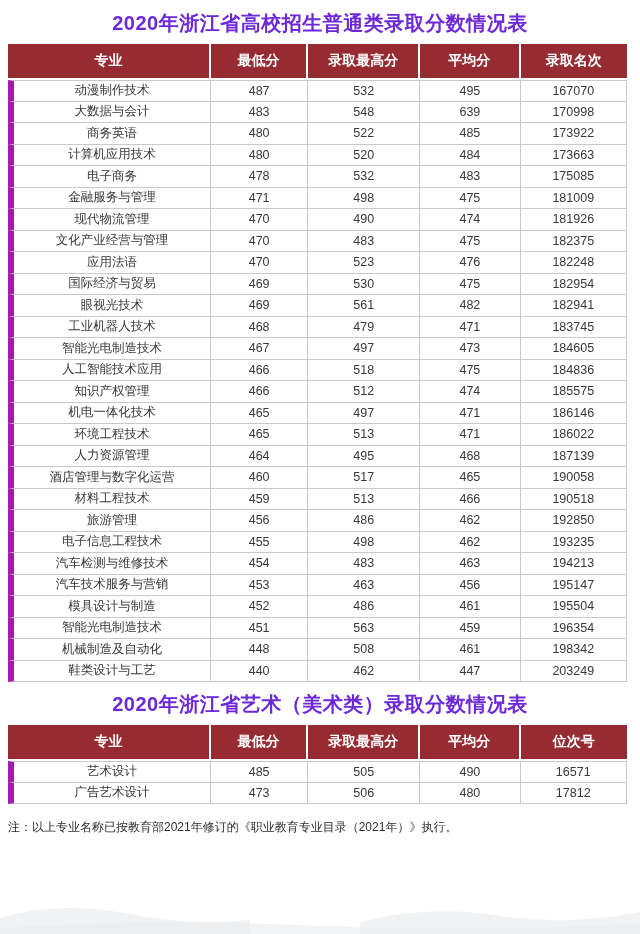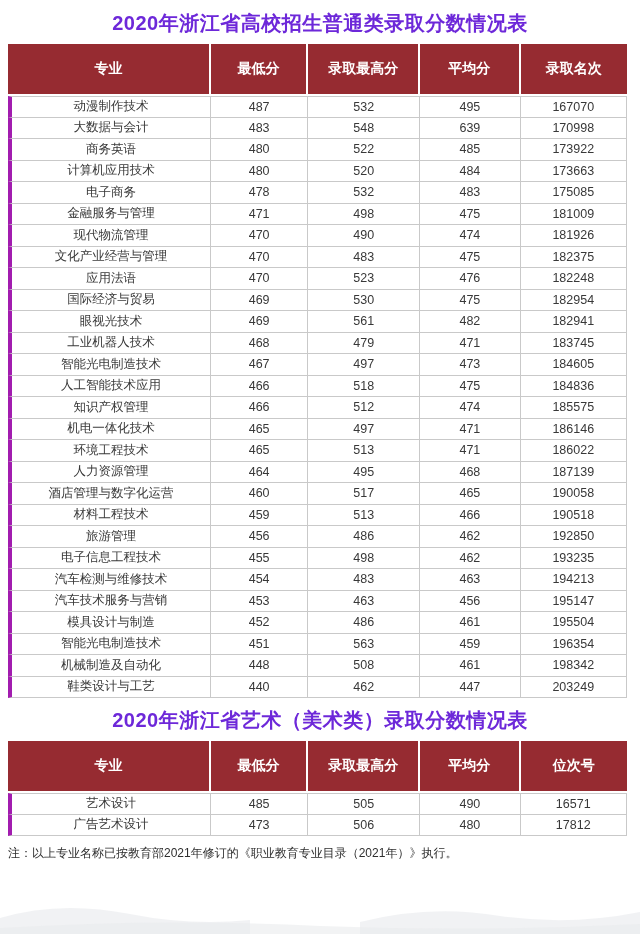--- a/index.html
+++ b/index.html
@@ -33,43 +33,43 @@
   .score-table col.c2 { width: 15.7%; }
   .score-table col.c3 { width: 18.1%; }
   .score-table col.c4 { width: 16.2%; }
   .score-table col.c5 { width: 17.2%; }
   .score-table th {
     background: #962B31;
     color: #ffffff;
     font-size: 14px;
     font-weight: bold;
     height: 34px;
-    padding: 16px;
+    padding: 8px;
     text-align: center;
     vertical-align: middle;
     border-right: 2px solid #ffffff;
     border-bottom: 2px solid #ffffff;
   }
   .score-table th:last-child { border-right: none; }
   .score-table td {
     height: 21.5px;
     padding: 0;
     font-size: 12.5px;
     color: #383838;
     text-align: center;
     vertical-align: middle;
     background: #ffffff;
     border-right: 1px solid #c9c9c9;
     border-bottom: 1px solid #c9c9c9;
   }
-  .score-table td:first-child { border-left: 4px solid #a21caf; }
+  .score-table td:first-child { border-left: 6px solid #a21caf; }
   .score-table tbody tr:first-child td { border-top: 1px solid #c9c9c9; }
   #table2-title { margin-top: 11px; }
   .footnote {
-    margin: 10px 10px 0 8px;
+    margin: 16px 10px 0 8px;
     font-size: 12px;
     color: #2e2e2e;
     line-height: 15px;
     position: relative;
     z-index: 2;
   }
   .bottom-decoration {
     position: absolute;
     left: 0;
     bottom: 0;

